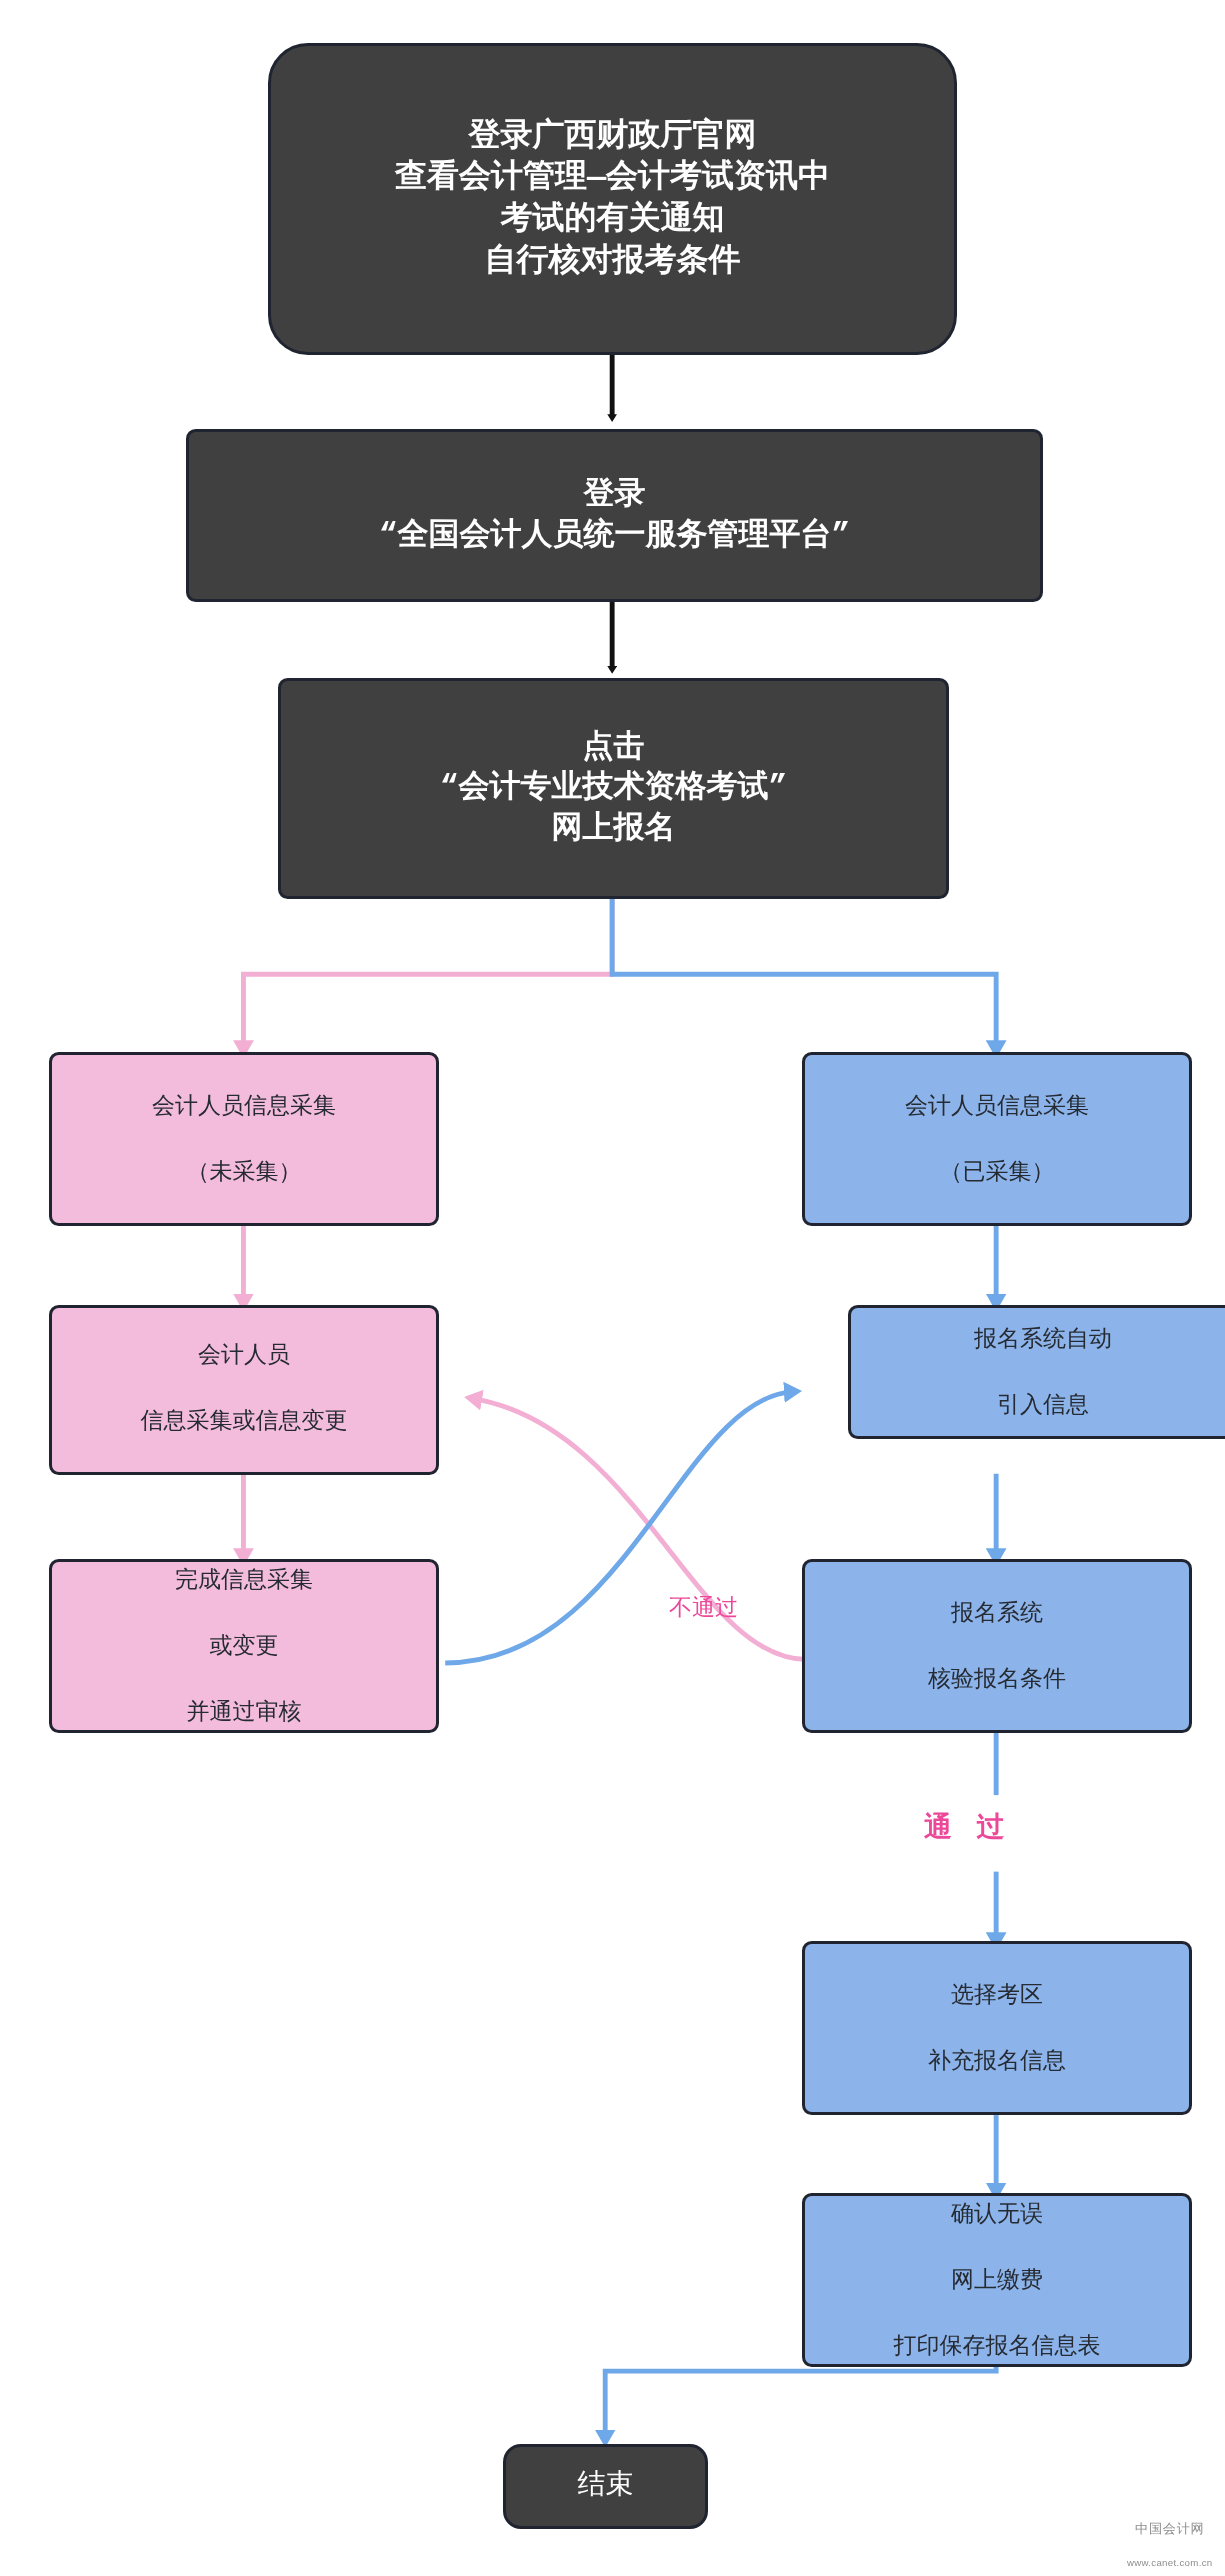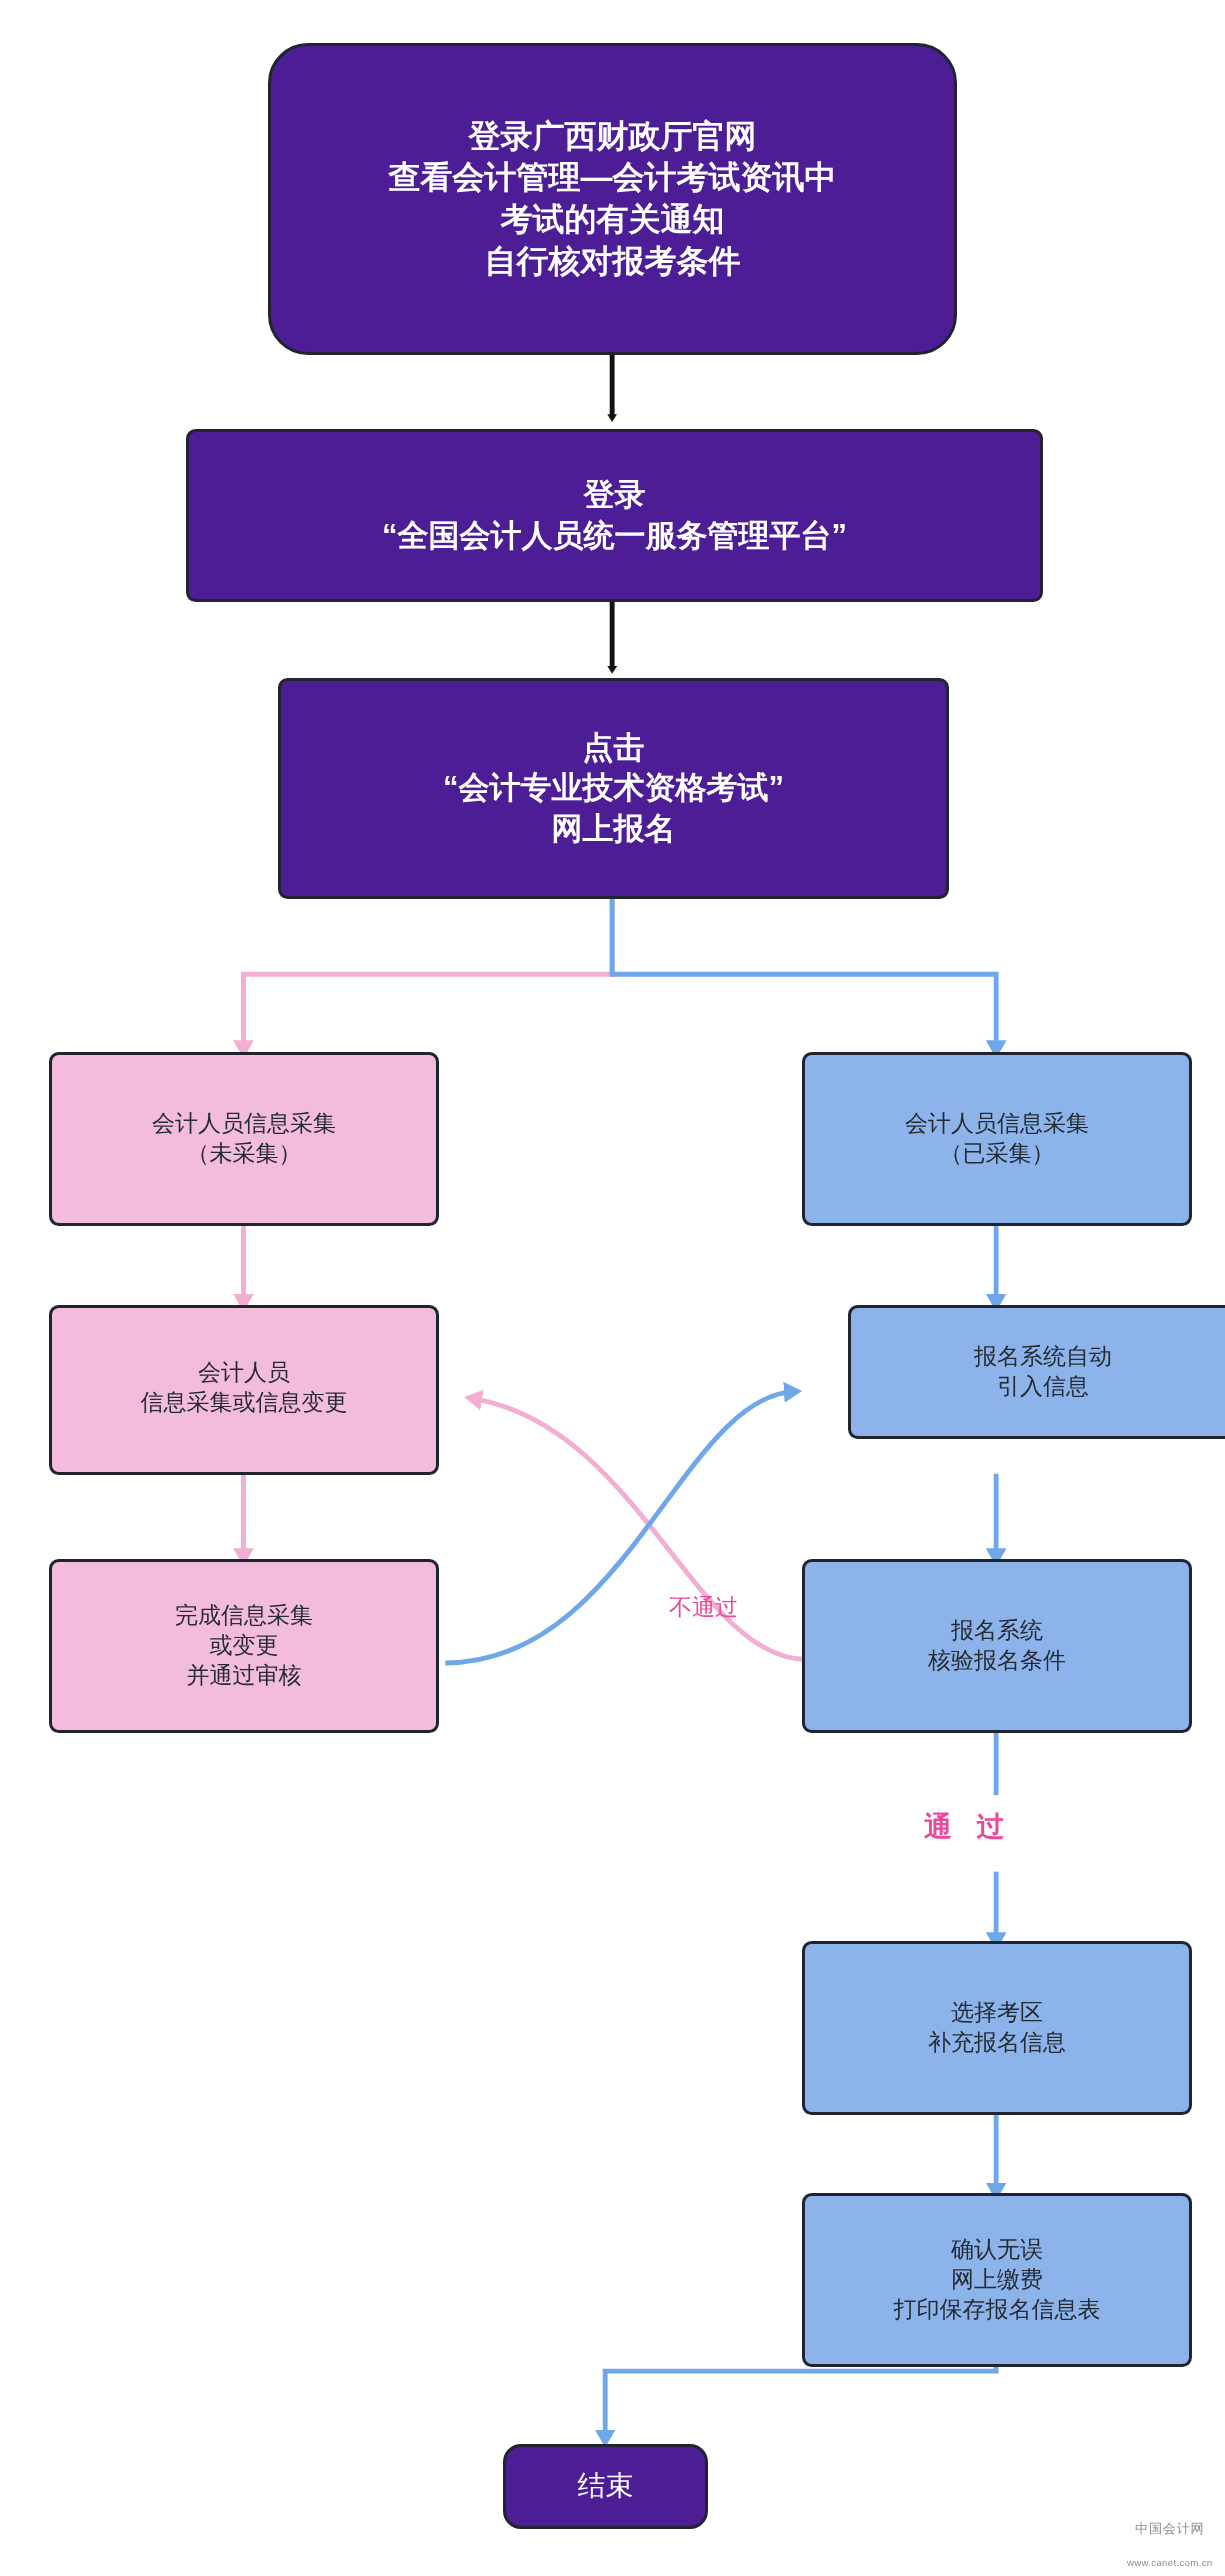--- a/index.html
+++ b/index.html
@@ -35,41 +35,42 @@
     justify-content: center;
     text-align: center;
     border: 3.5px solid #1f2430;
     line-height: 1.30;
     z-index: 3;
   }
   .node .ln { display: block; white-space: nowrap; }
 
   
   .n-blue-strong {
-    background: #4c1d95;
+    background: #404040;
     color: #ffffff;
+    font-family: Liberation Mono, monospace;
   }
   .n-blue-soft {
     background: #8cb4ea;
     color: #262b33;
   }
   .n-pink {
     background: #f4bcdc;
     color: #262b33;
   }
 
   
   .rounded-lg { border-radius: 40px; }
   .rounded-sm { border-radius: 9.7px; }
   .rounded-pill { border-radius: 18px; }
 
   
   .t-xl { font-size: 32px; font-weight: 700; }
   .t-lg { font-size: 31px; font-weight: 700; }
-  .t-md { font-size: 23px; font-weight: 400; }
+  .t-md { font-size: 23px; font-weight: 400; gap: 36px; }
   .t-end { font-size: 28px; font-weight: 400; }
 
   .edge-label {
     position: absolute;
     font-size: 23px;
     color: #ec4899;
     white-space: nowrap;
     z-index: 4;
   }
   .edge-label.bold {

